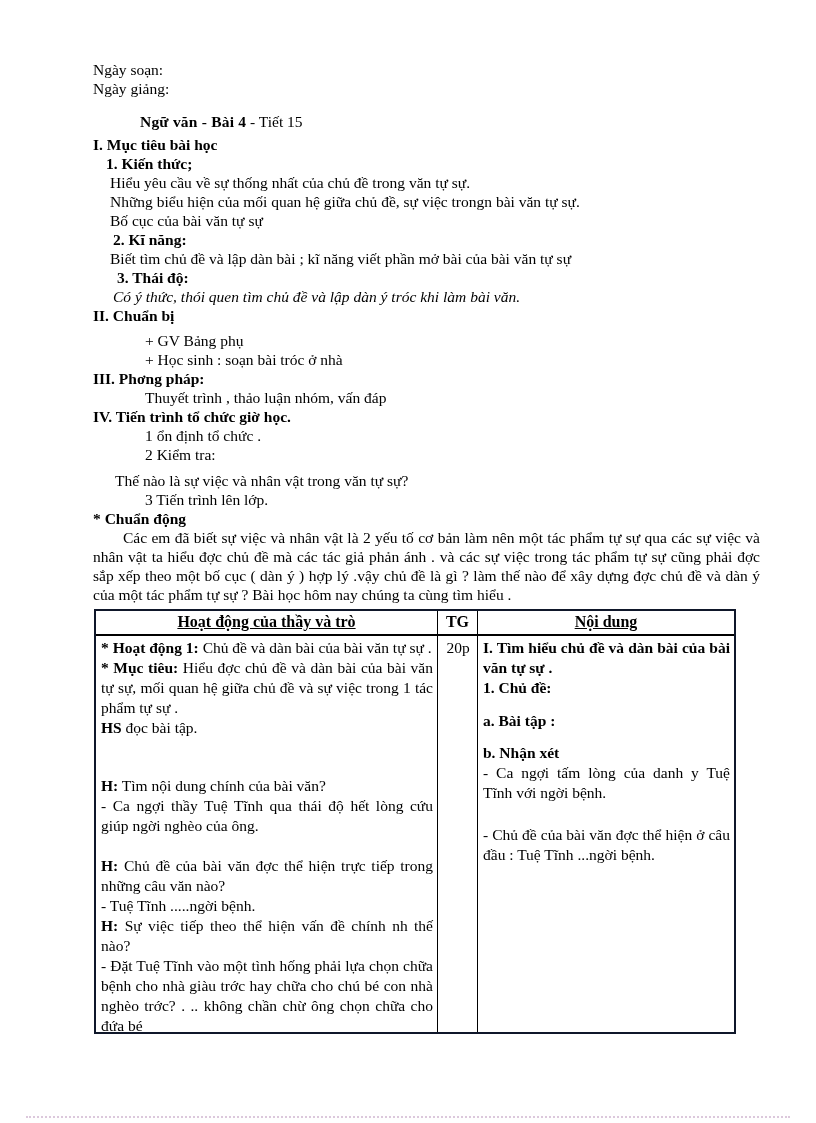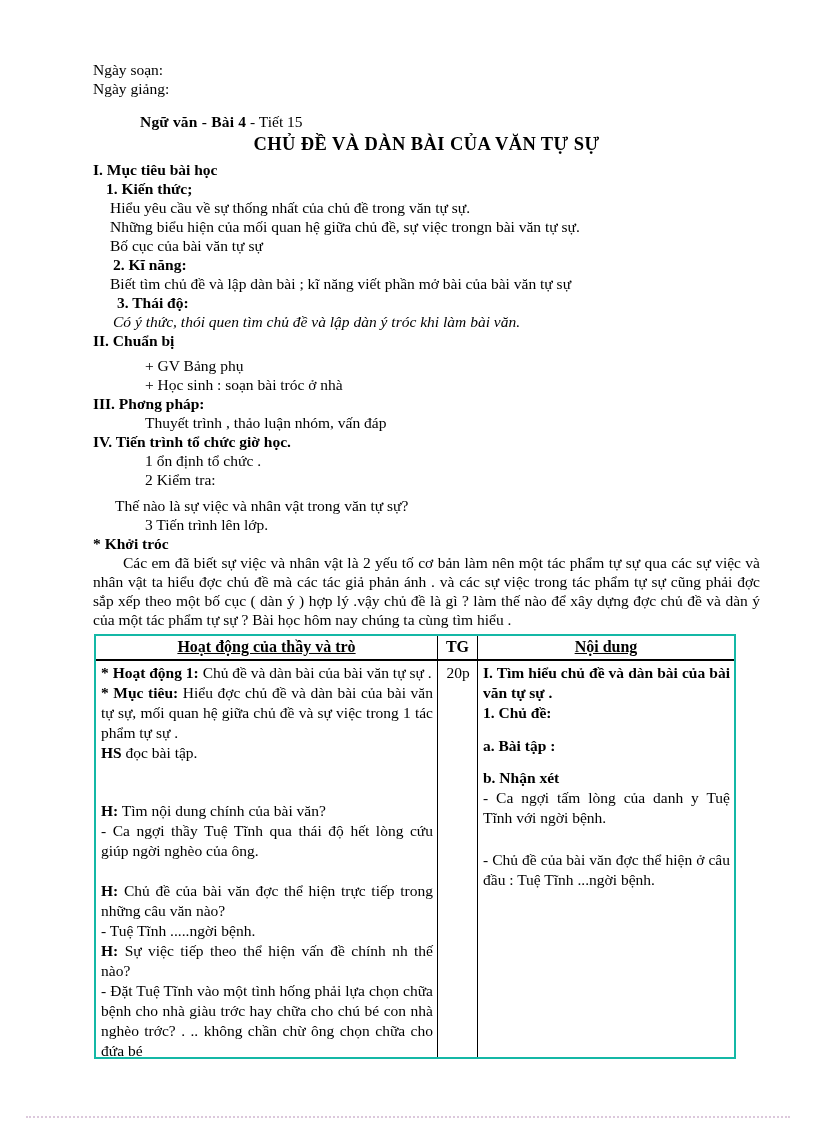--- a/index.html
+++ b/index.html
@@ -32,21 +32,21 @@
   .plus-line  { margin-left: 52px; }
   .num-line   { margin-left: 52px; }
   .q-line     { margin-left: 22px; }
   .opening-para {
     text-align: justify; text-indent: 30px; line-height: 19px;
   }
 
   .lesson-table {
     margin-top: 5px; margin-left: 1px;
     width: 642px;
-    border: 2px solid #14b8a6;
+    border: 2px solid #0f172a;
     display: grid;
     grid-template-columns: 341px 41px 1fr;
     line-height: 20px;
   }
   .th {
     font-weight: bold; text-align: center; font-size: 16px;
     border-bottom: 2px solid #000; padding: 1px 2px 2px 2px;
   }
   .th .u { text-decoration: underline; }
   .th-tg { border-left: 1.5px solid #000; border-right: 1.5px solid #000; }
@@ -72,21 +72,20 @@
 </head>
 <body>
 
 <div class="page">
 
   <div class="meta-line">Ngày soạn:</div>
   <div class="meta-line">Ngày giảng:</div>
 
   <div class="subject-line"><b>Ngữ văn  -  Bài 4</b><span> - Tiết 15</span></div>
 
-  <div class="doc-title">CHỦ ĐỀ VÀ DÀN BÀI CỦA VĂN TỰ SỰ</div>
 
   <div class="h-roman mt4">I. Mục tiêu bài học</div>
   <div class="ind1">1. Kiến thức;</div>
   <div class="body-line">Hiểu yêu cầu về sự thống nhất của chủ đề trong văn tự sự.</div>
   <div class="body-line">Những biểu hiện của mối quan hệ giữa chủ đề, sự việc trongn bài văn tự sự.</div>
   <div class="body-line">Bố cục của bài văn tự sự</div>
   <div class="ind1b">2. Kĩ năng:</div>
   <div class="body-line">Biết  tìm chủ đề và lập dàn bài ; kĩ năng viết phần mở bài của bài văn tự sự</div>
   <div class="ind1c">3. Thái độ:</div>
   <div class="body-line2">Có ý thức, thói quen tìm chủ đề và lập dàn ý tróc   khi làm bài văn.</div>
@@ -97,21 +96,21 @@
 
   <div class="h-roman">III. Phơng   pháp:</div>
   <div class="plus-line">Thuyết trình ,    thảo luận nhóm, vấn đáp</div>
 
   <div class="h-roman">IV. Tiến trình tổ chức giờ học.</div>
   <div class="num-line">1  ổn định tổ chức .</div>
   <div class="num-line">2 Kiểm tra:</div>
   <div class="q-line mt7">Thế nào  là sự việc và nhân vật trong văn tự sự?</div>
   <div class="num-line">3 Tiến trình lên lớp.</div>
 
-  <div class="h-roman">* Khởi tróc</div>
+  <div class="h-roman">* Chuẩn động</div>
   <div class="opening-para">Các em đã biết sự việc và nhân vật  là 2 yếu tố cơ bản làm nên một tác phẩm tự sự qua các sự việc và nhân vật ta hiểu đợc   chủ đề  mà các tác giả phản ánh . và các sự việc trong tác phẩm  tự sự cũng phải đợc   sắp xếp theo một  bố cục ( dàn ý ) hợp lý .vậy chủ đề là gì ? làm thế nào để xây dựng đợc   chủ đề   và dàn ý của một tác phẩm  tự sự ? Bài học hôm nay chúng ta cùng tìm hiểu .</div>
 
   <div class="lesson-table">
     <div class="th"><span class="u">Hoạt động của thầy và trò</span></div>
     <div class="th th-tg">TG</div>
     <div class="th"><span class="u">Nội dung</span></div>
 
     <div class="cell">
       <p><b>* Hoạt động 1:</b><span> Chủ đề  và dàn  bài của bài văn tự sự .</span></p>
       <p><b>* Mục tiêu:</b><span> Hiểu đợc   chủ đề và dàn bài của bài văn tự sự, mối quan hệ giữa chủ đề và sự việc trong  1 tác phẩm tự sự .</span></p>

